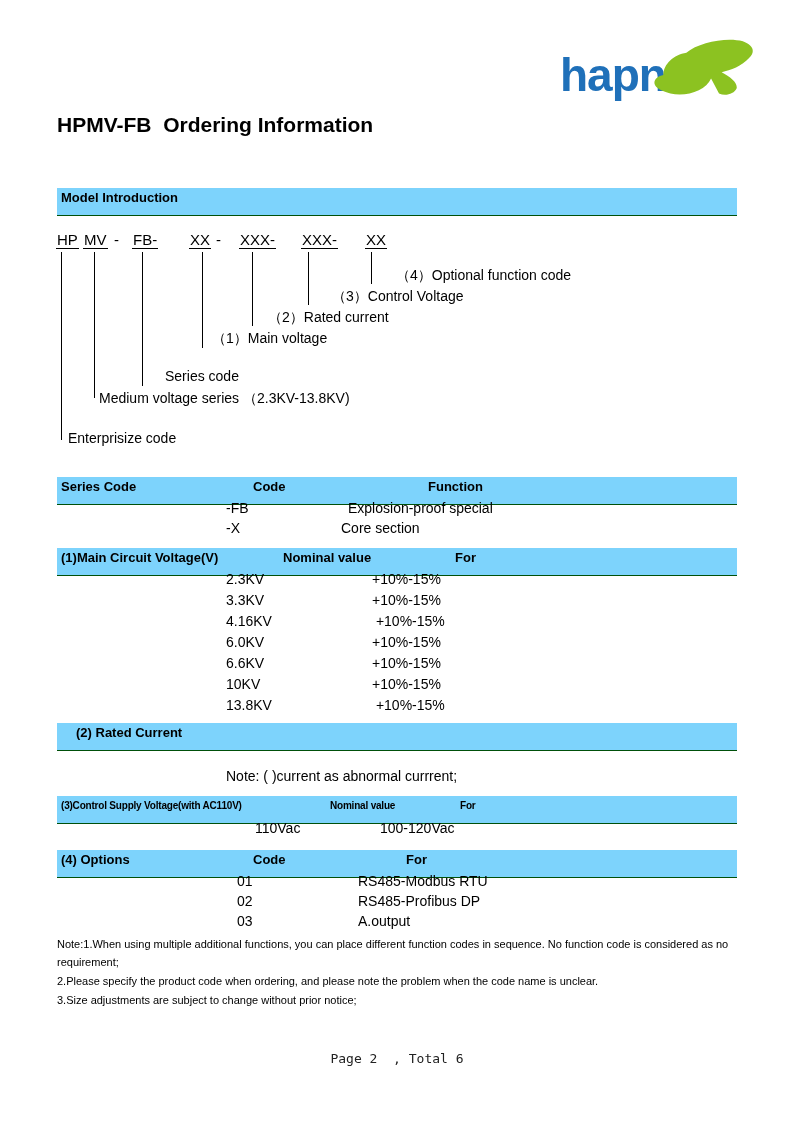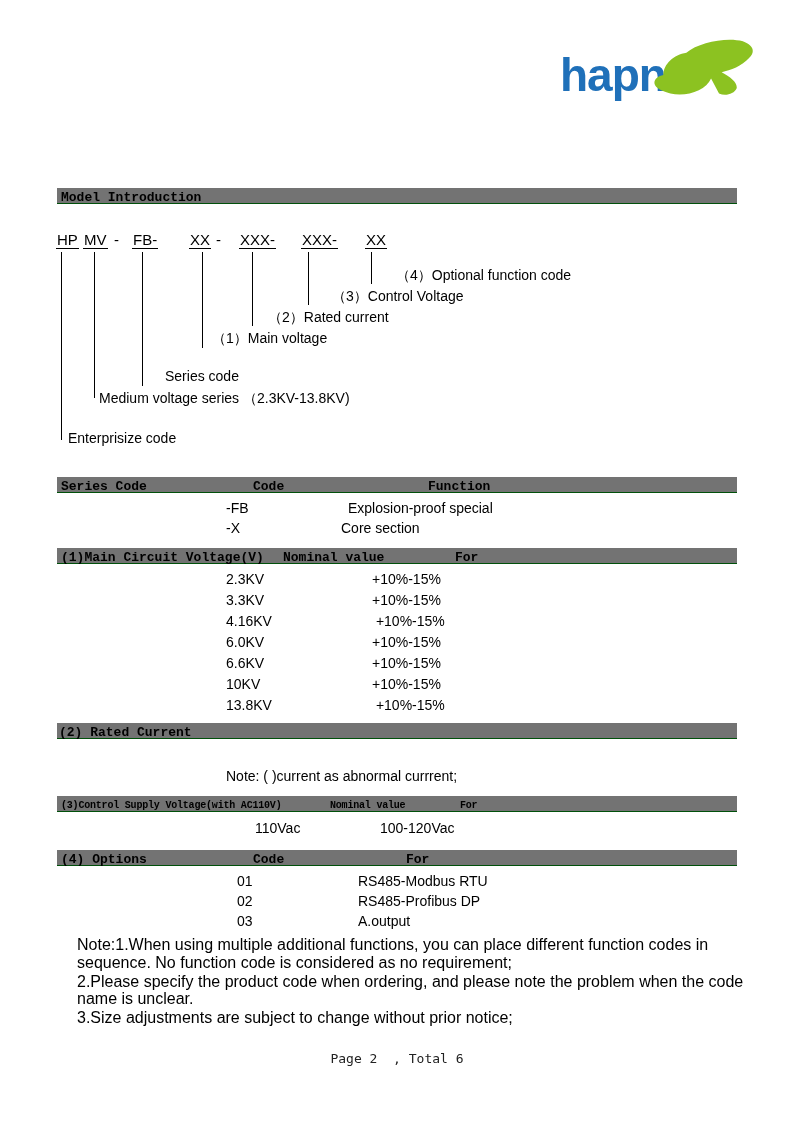--- a/index.html
+++ b/index.html
@@ -2,48 +2,49 @@
 <html><head>
 <meta charset="utf-8">
 <style>
   html,body{margin:0;padding:0;background:#ffffff;}
   .page{position:relative;width:794px;height:1123px;background:#fff;
         font-family:"Liberation Sans","DejaVu Sans",sans-serif;color:#000;overflow:hidden;}
   .logo-text{position:absolute;left:560px;top:52px;font-size:46px;font-weight:bold;
              color:#1f70b9;letter-spacing:-1px;line-height:1;}
   .logo-bird{position:absolute;left:651px;top:37px;}
   .title{position:absolute;left:57px;top:113px;margin:0;font-size:21px;font-weight:bold;white-space:pre;}
-  .bar{position:absolute;left:57px;width:680px;height:16px;background:#737373;
-       border-bottom:1px solid #00500a;box-sizing:border-box;font-family:Liberation Mono, monospace;}
+  .bar{position:absolute;left:57px;width:680px;height:28px;background:#7dd3fc;
+       border-bottom:1px solid #00500a;box-sizing:border-box;}
   .bar span{position:absolute;top:0;line-height:19px;font-weight:bold;font-size:13px;color:#000;white-space:pre;}
   .bar span.small{font-size:10px;letter-spacing:-0.2px;}
   .seg{position:absolute;top:0;font-size:15px;line-height:17px;padding:0 1px;white-space:pre;}
   .seg.u{border-bottom:1.5px solid #000;}
   .vline{position:absolute;width:1px;background:#000;}
   .callout{position:absolute;font-size:14px;line-height:16px;white-space:pre;}
   .row{position:absolute;left:57px;width:680px;height:21px;}
   .row span{position:absolute;top:0;font-size:14px;line-height:20px;white-space:pre;}
-  .notes{position:absolute;left:57px;top:936px;width:678px;font-size:16px;line-height:17.5px;margin-left:20px;}
+  .notes{position:absolute;left:57px;top:936px;width:678px;font-size:11px;line-height:17.5px;}
   .notes div{margin-bottom:1.5px;}
   .footer{position:absolute;left:0;top:1051px;width:794px;text-align:center;
           font-family:"DejaVu Sans Mono","Liberation Mono",monospace;font-size:13px;
           color:#222;white-space:pre;}
 </style>
 </head>
 <body>
 
 <div class="page">
 
   <span class="logo-text">hapn</span>
   <svg class="logo-bird" width="106" height="74" viewBox="0 0 120 82">
     <path fill="#8cc221" d="M4,52 C3,47 8,43 14,42 C14,30 26,19 40,17 C54,5 86,-1 104,4
       C115,8 119,15 111,23 C103,32 90,37 80,39 C90,44 98,51 97,57 C94,64 84,66 77,63
       L68,46 C62,60 40,67 22,63 C12,60 5,57 4,52 Z"></path>
   </svg>
 
+  <h1 class="title">HPMV-FB  Ordering Information</h1>
 
   <div class="bar" style="top:188px">
     <span style="left:4px">Model Introduction</span>
   </div>
 
   <div>
     <span class="seg u" style="left:56px;top:231px">HP</span>
     <span class="seg u" style="left:83px;top:231px">MV</span>
     <span class="seg" style="left:113px;top:231px">-</span>
     <span class="seg u" style="left:132px;top:231px">FB-</span>
@@ -112,21 +113,21 @@
   <div class="row" style="top:674px">
     <span style="left:169px">10KV</span>
     <span style="left:315px">+10%-15%</span>
   </div>
   <div class="row" style="top:695px">
     <span style="left:169px">13.8KV</span>
     <span style="left:315px"> +10%-15%</span>
   </div>
 
   <div class="bar" style="top:723px">
-    <span style="left:2px">(2) Rated Current</span>
+    <span style="left:19px">(2) Rated Current</span>
   </div>
   <div class="row" style="top:766px">
     <span style="left:169px">Note: ( )current as abnormal currrent;</span>
   </div>
 
   <div class="bar" style="top:796px">
     <span class="small" style="left:4px">(3)Control Supply Voltage(with AC110V)</span>
     <span class="small" style="left:273px">Nominal value</span>
     <span class="small" style="left:403px">For</span>
   </div>

